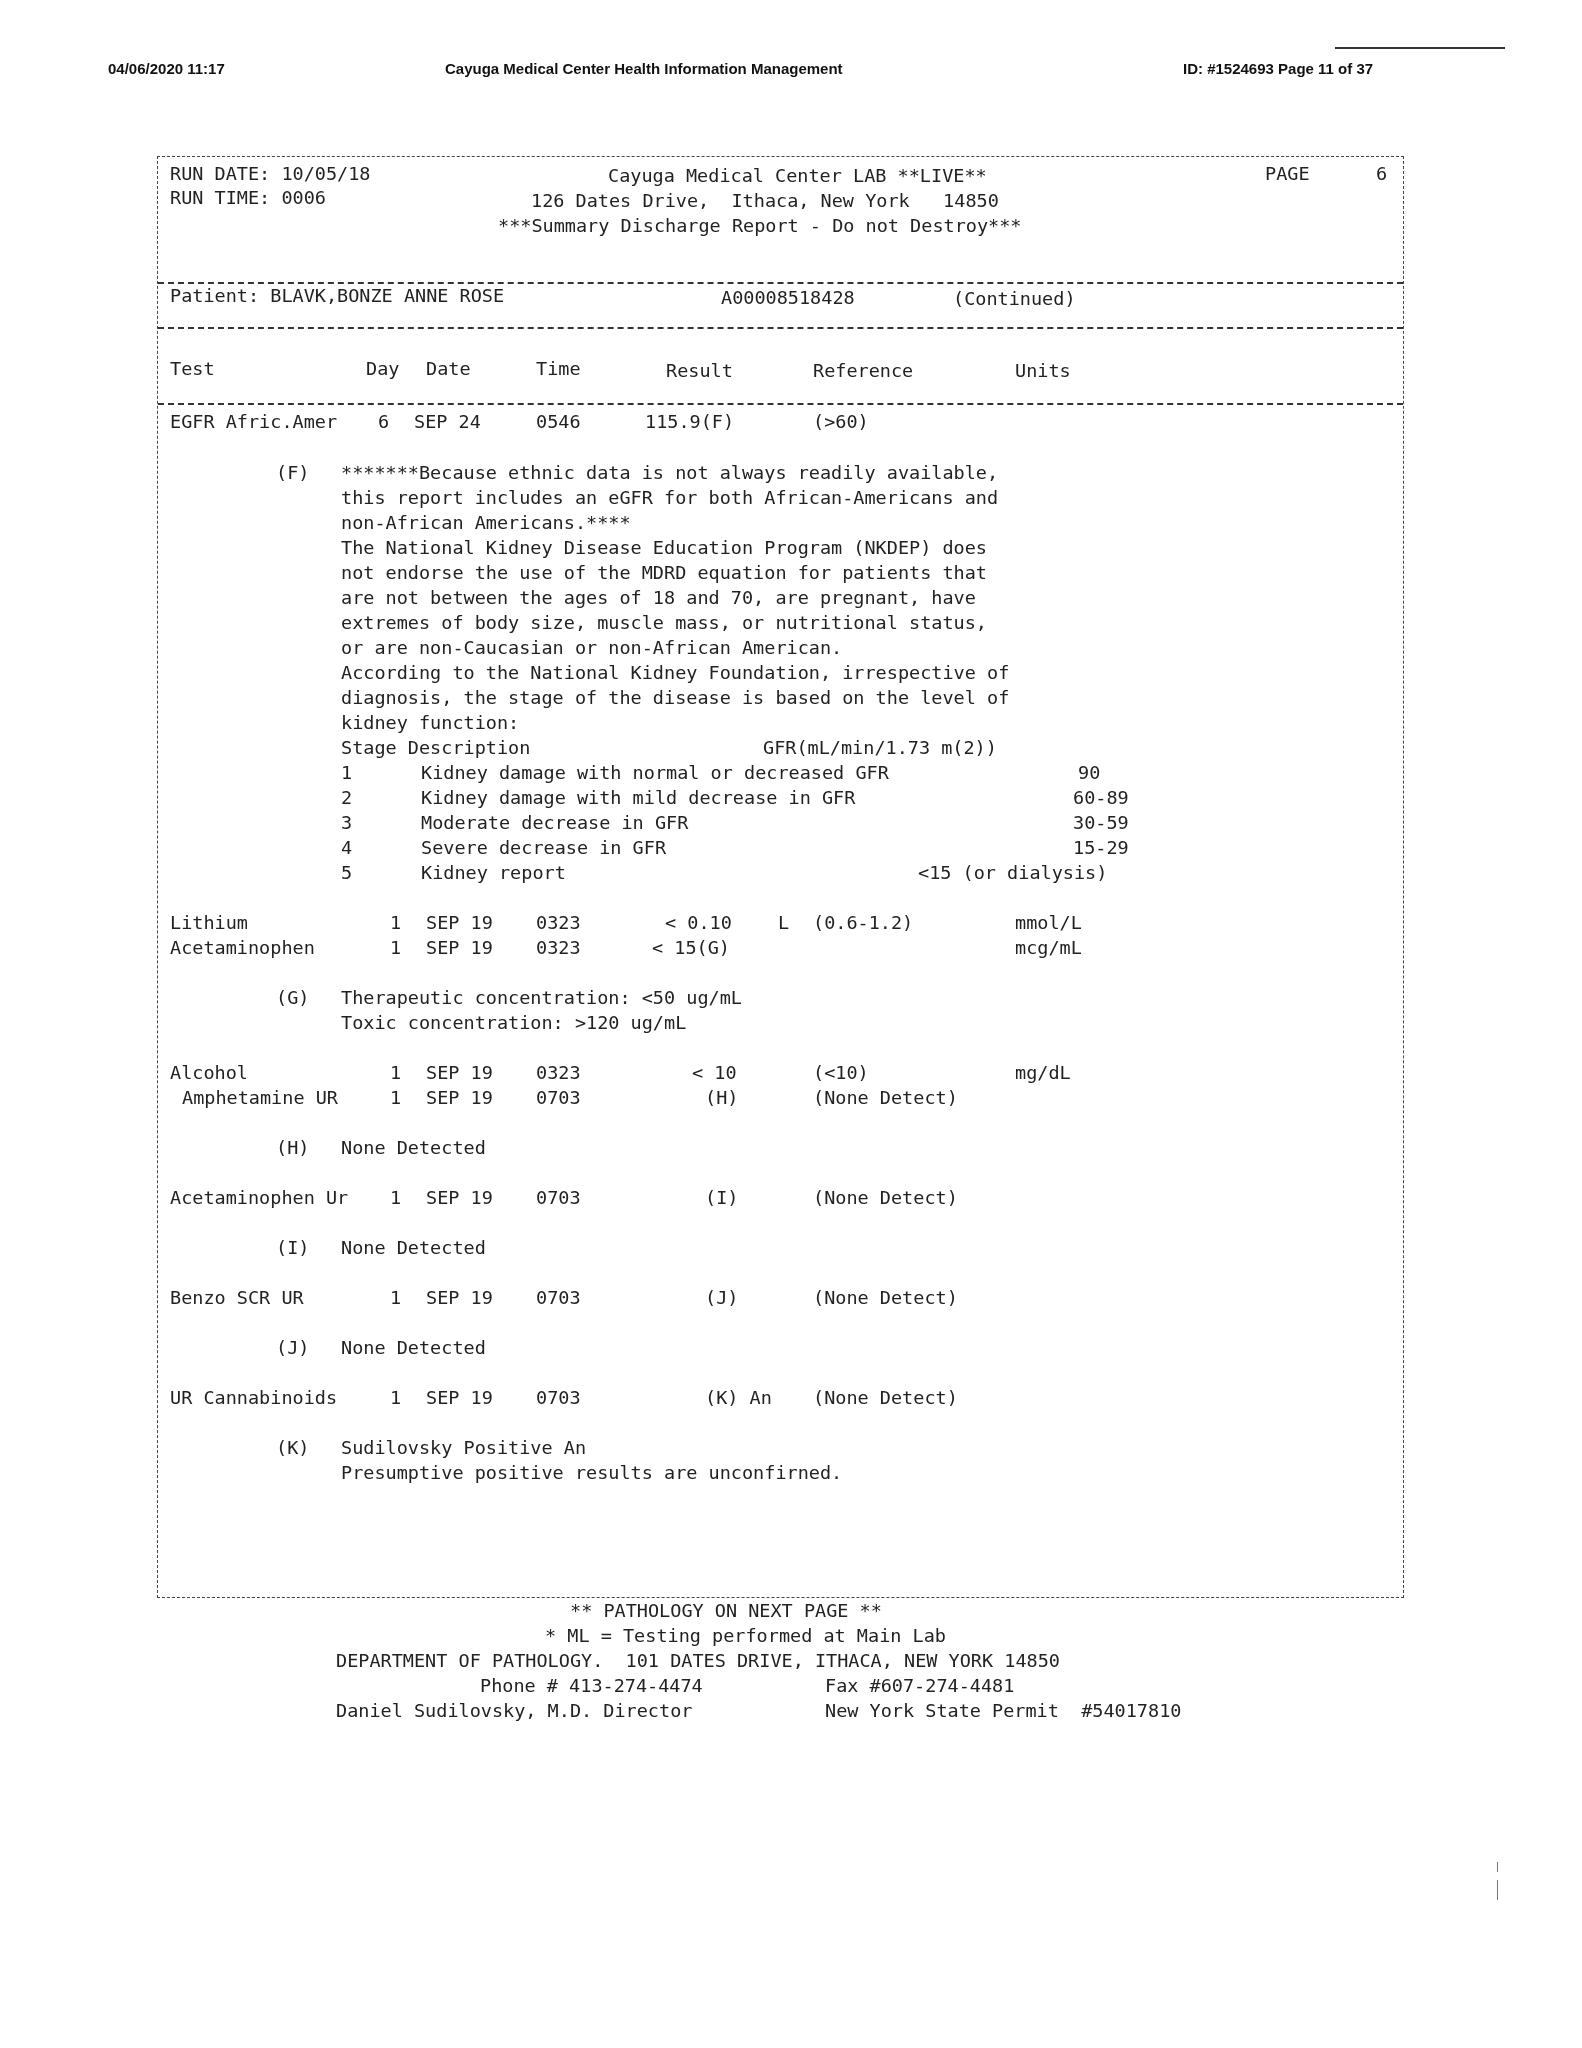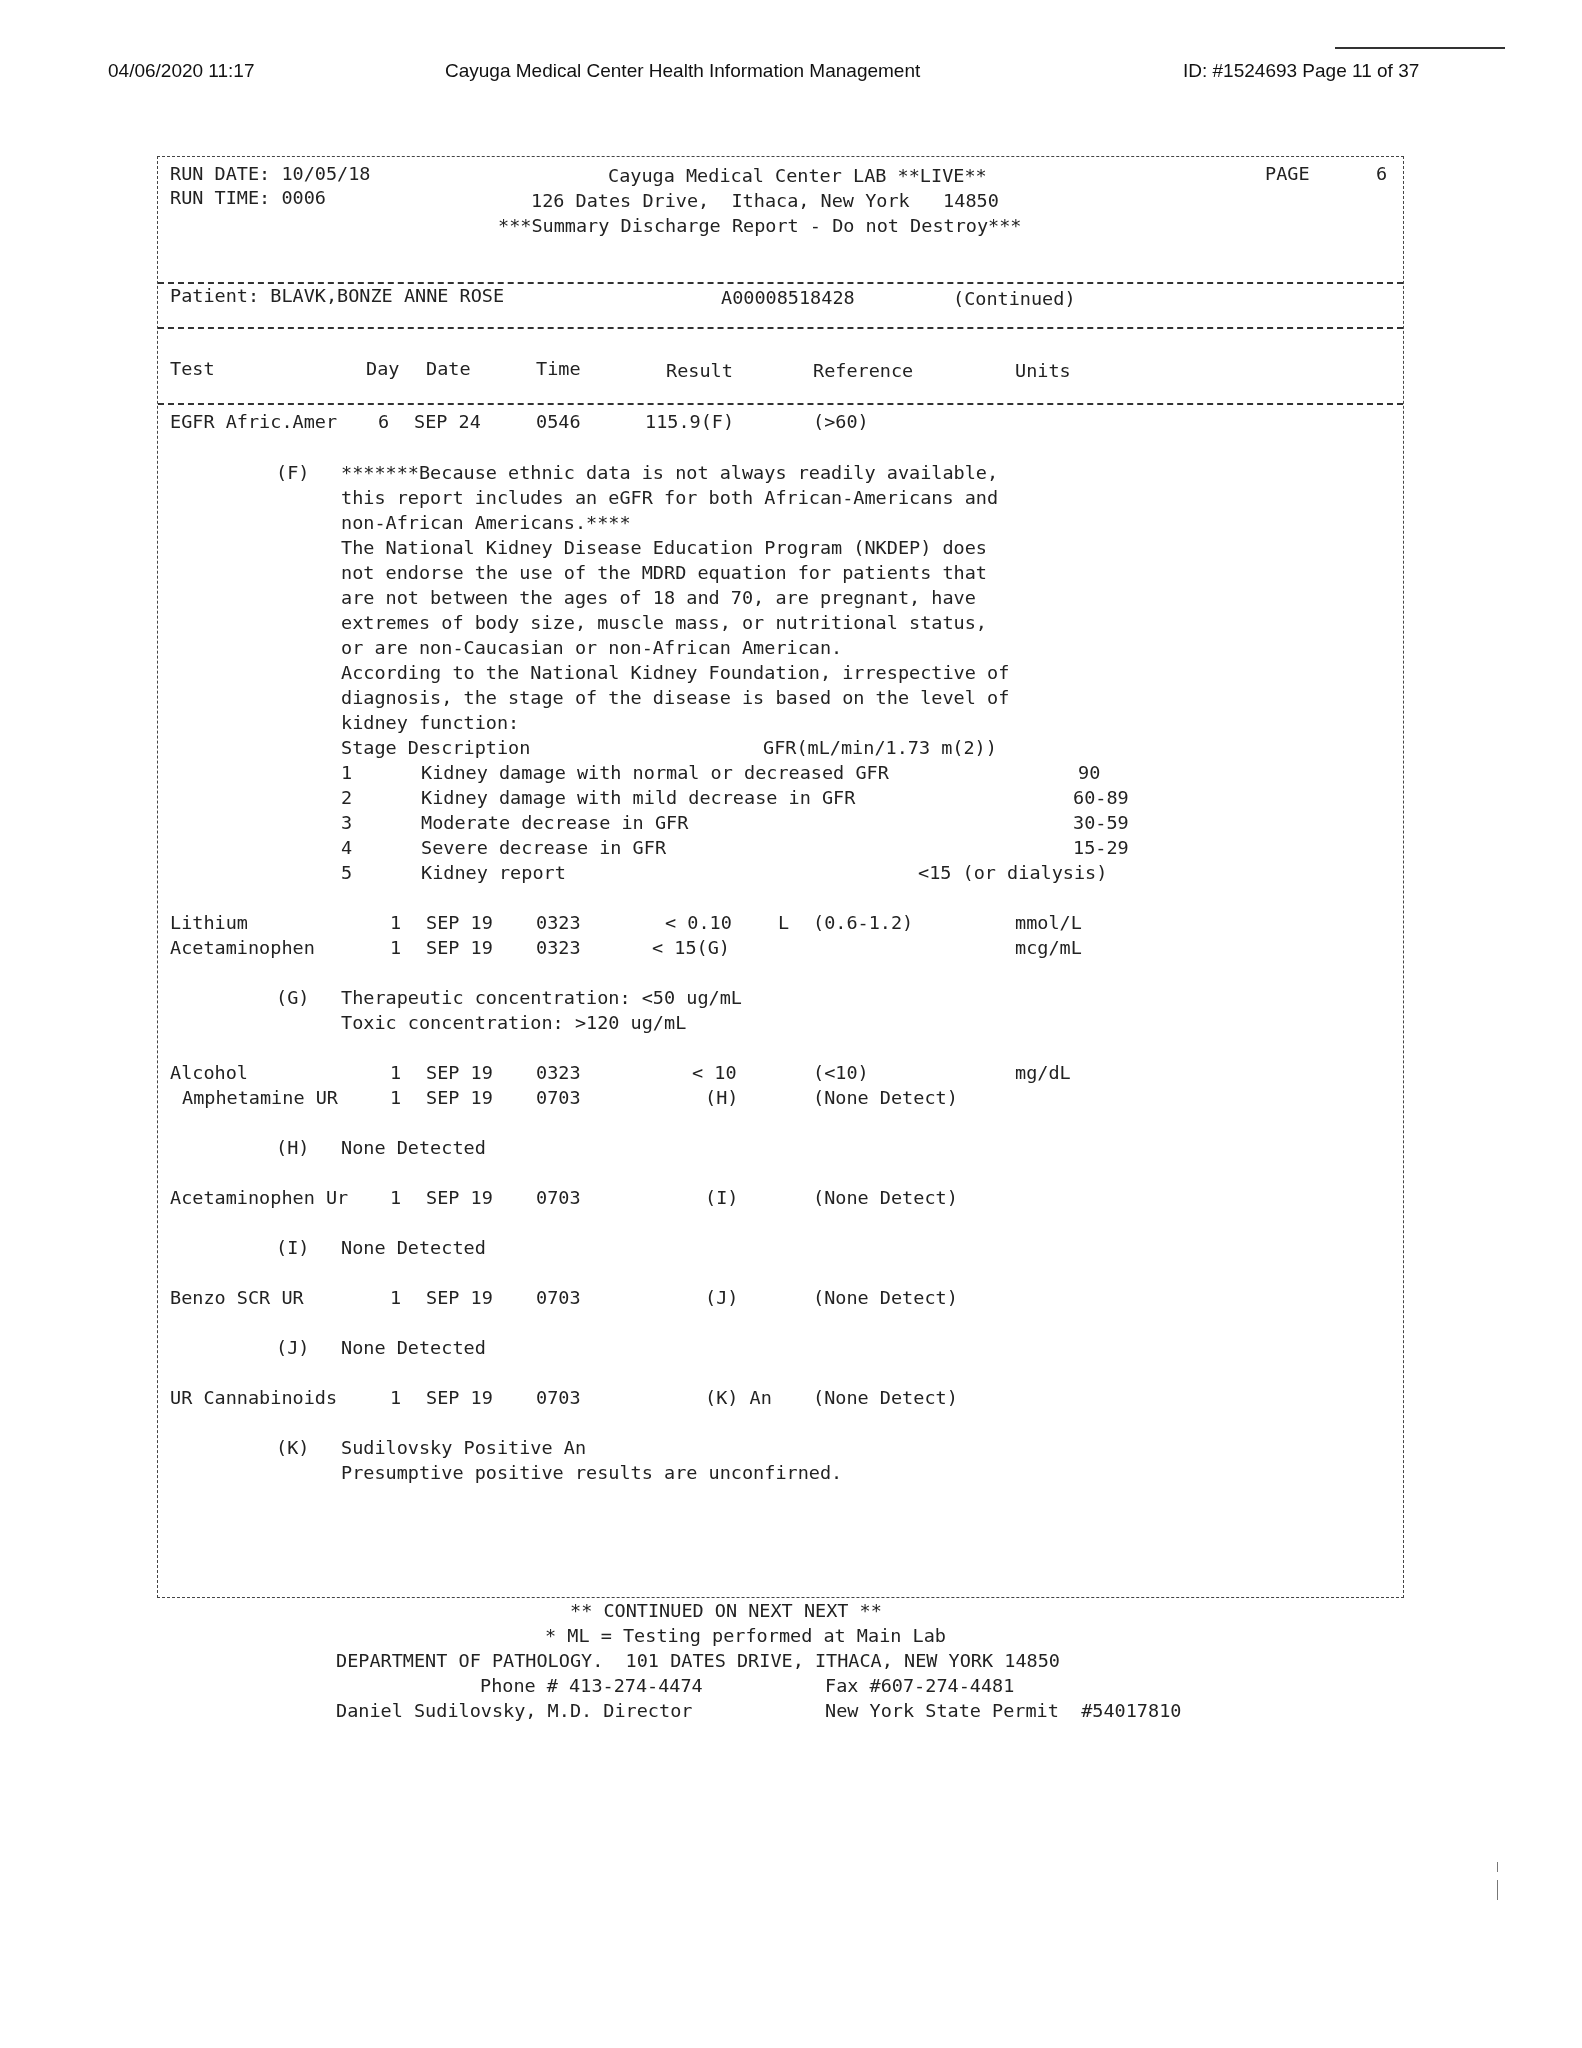--- a/index.html
+++ b/index.html
@@ -2,21 +2,21 @@
 <html><head>
 <meta charset="utf-8">
 <style>
   html, body { margin: 0; padding: 0; background: #ffffff; }
   body {
     width: 1582px; height: 2048px; position: relative; overflow: hidden;
     color: #1a1a1a;
   }
   .fax-header {
     position: absolute; top: 60px; left: 0; width: 1582px; height: 28px;
-    font-family: "Liberation Sans", sans-serif; font-size: 19px; color: #111;
+    font-family: "Liberation Sans", sans-serif; font-size: 15px; color: #111; font-weight: bold;
   }
   .fax-header span { position: absolute; top: 0; white-space: nowrap; }
   .fh-left { left: 108px; }
   .fh-center { left: 445px; }
   .fh-right { left: 1183px; }
   .fax-rule { position: absolute; top: 47px; left: 1335px; width: 170px; height: 2px; background: #333; }
 
   .report {
     position: absolute; left: 157px; top: 156px; width: 1245px; height: 1440px;
     border: 1.5px dashed #444;
@@ -214,21 +214,21 @@
   </div>
 
   <div>
     <div class="mono" style="left:118px; top:1280px;">(K)</div>
     <div class="mono" style="left:183px; top:1280px;">Sudilovsky Positive An</div>
     <div class="mono" style="left:183px; top:1305px;">Presumptive positive results are unconfirned.</div>
   </div>
 </div>
 
 <div class="footer">
-  <div style="left:570px; top:0px;">** CONTINUED ON NEXT NEXT **</div>
+  <div style="left:570px; top:0px;">** PATHOLOGY ON NEXT PAGE **</div>
   <div style="left:545px; top:25px;">* ML = Testing performed at Main Lab</div>
   <div style="left:336px; top:50px;">DEPARTMENT OF PATHOLOGY.  101 DATES DRIVE, ITHACA, NEW YORK 14850</div>
   <div style="left:480px; top:75px;">Phone # 413-274-4474</div>
   <div style="left:825px; top:75px;">Fax #607-274-4481</div>
   <div style="left:336px; top:100px;">Daniel Sudilovsky, M.D. Director</div>
   <div style="left:825px; top:100px;">New York State Permit  #54017810</div>
 </div>
 
 <div class="margin-mark" style="left:1497px; top:1862px; height:10px;"></div>
 <div class="margin-mark" style="left:1497px; top:1880px; height:20px;"></div>

